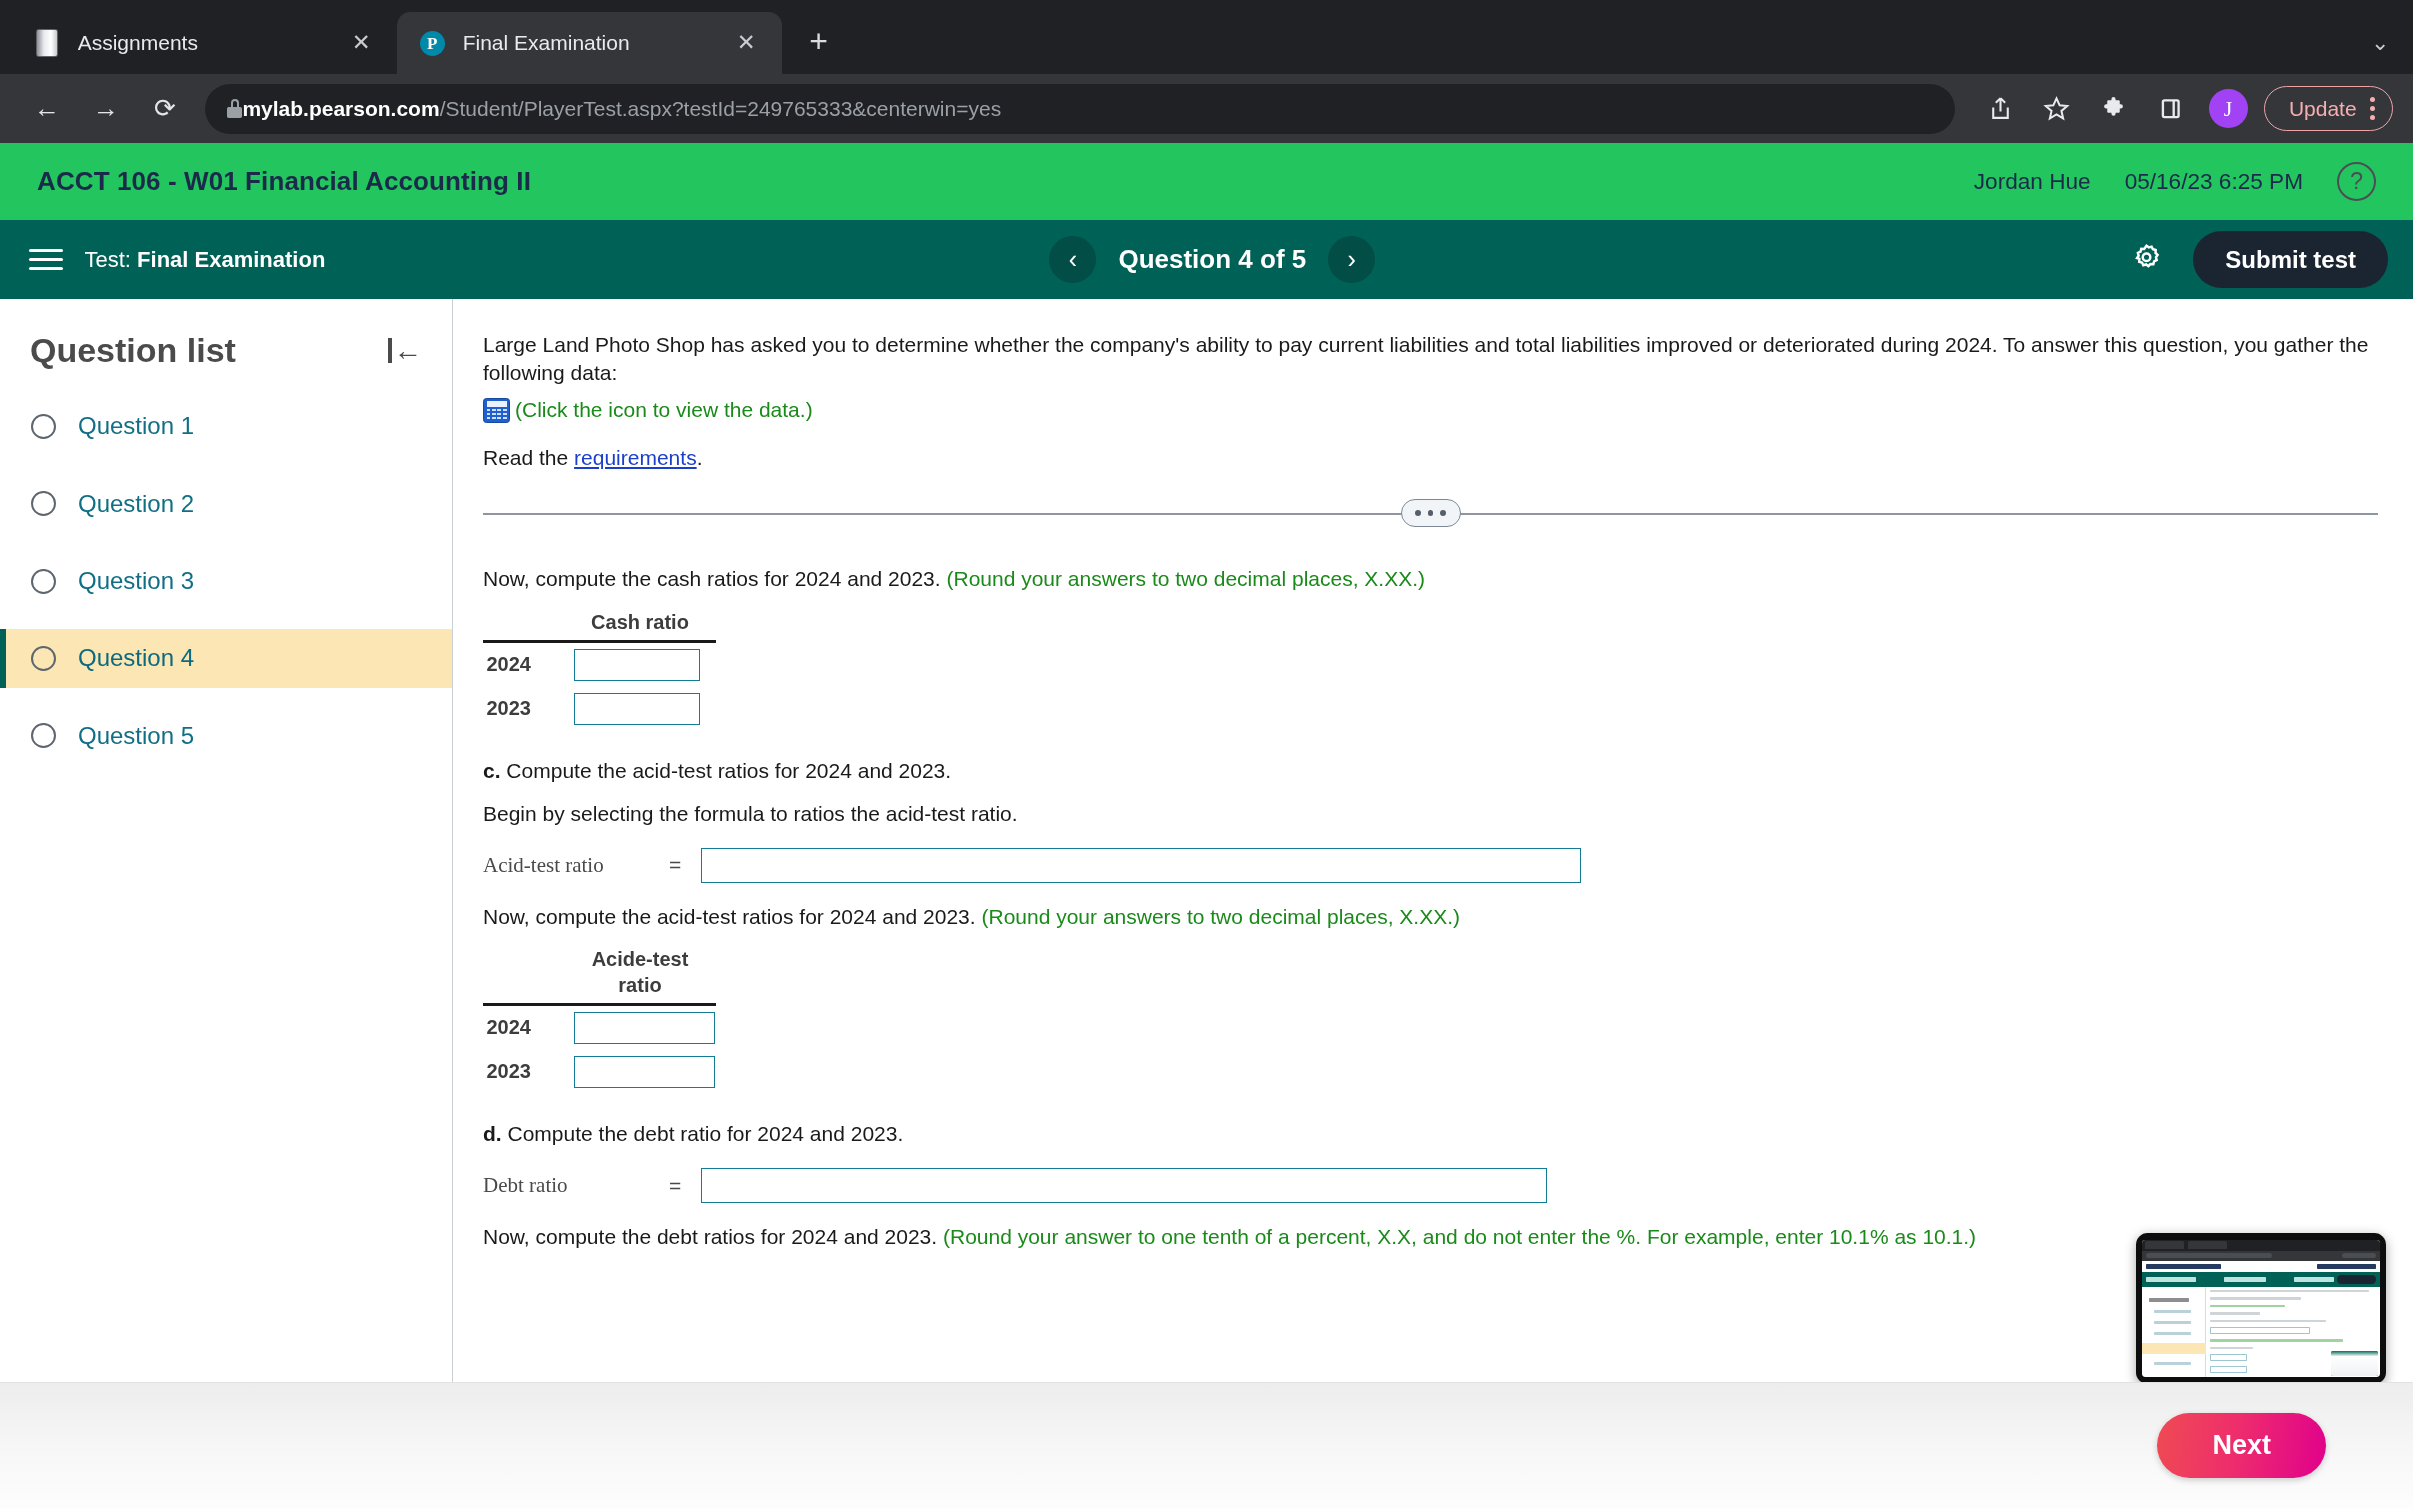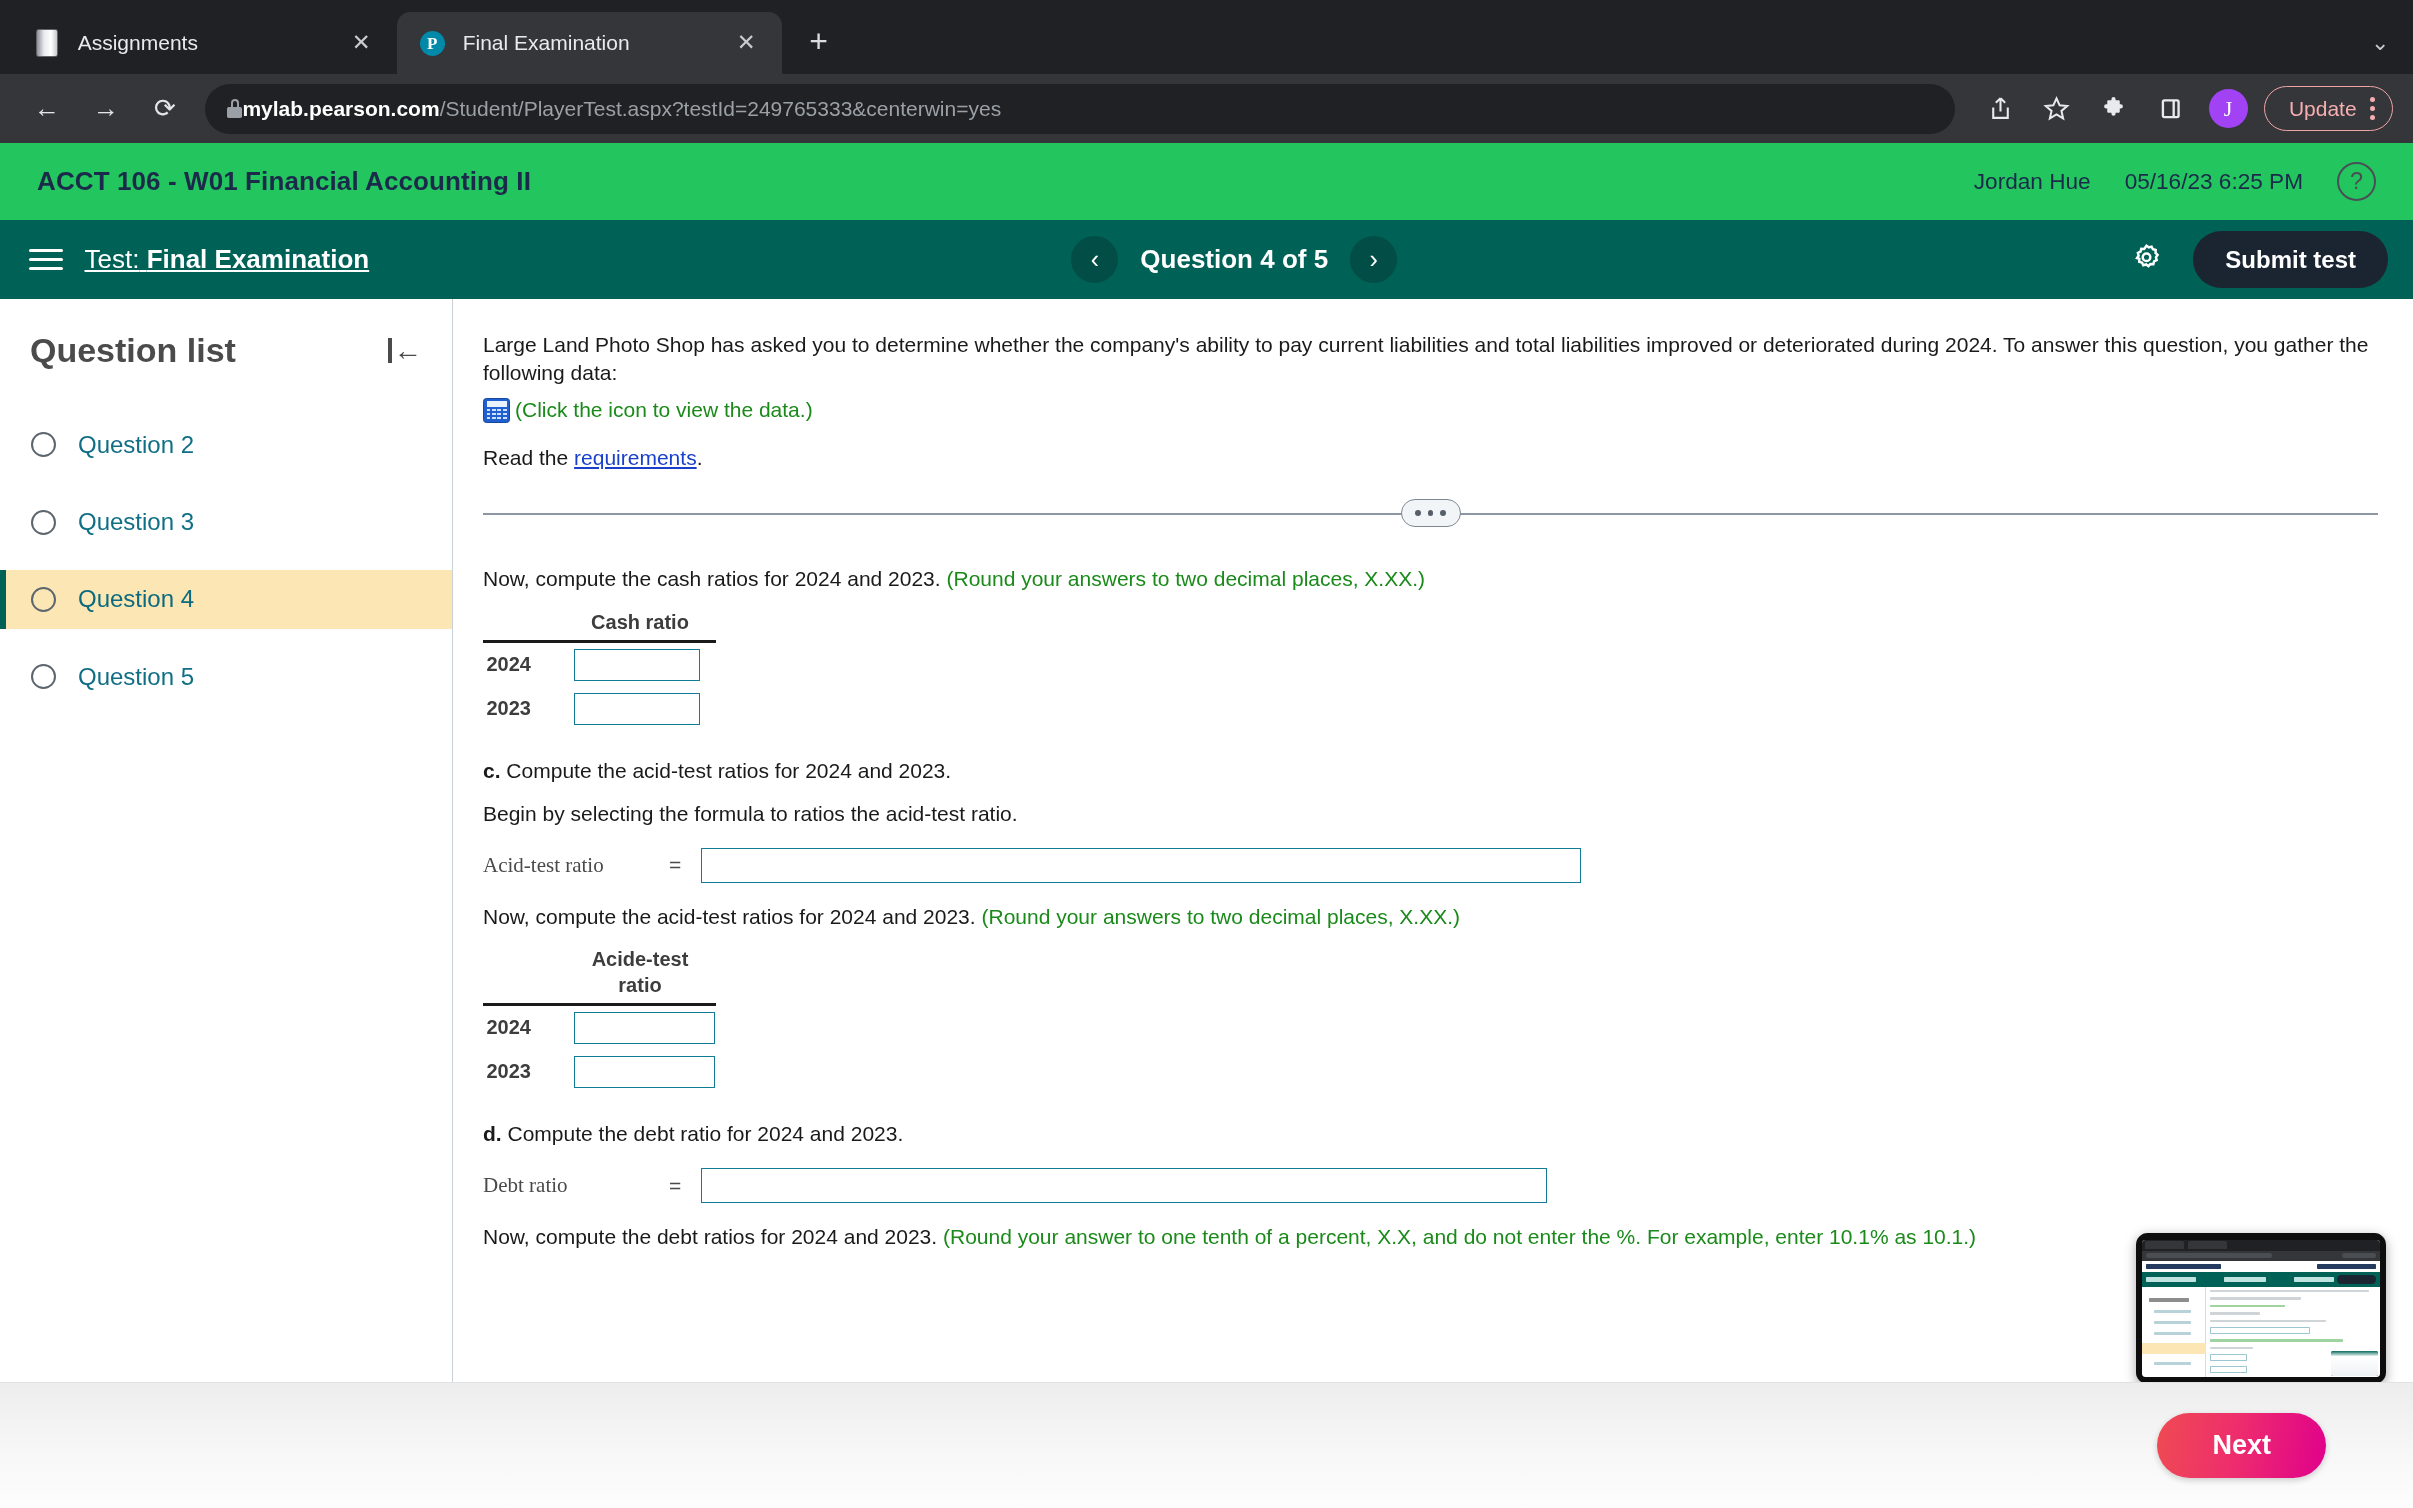--- a/index.html
+++ b/index.html
@@ -105,21 +105,21 @@
     width: 39px; height: 39px; border-radius: 50%; border: 2.1px solid #4a4f55;
     color: #4a4f55; font-size: 23.5px; display: flex; align-items: center; justify-content: center;
   }
 
   .test-bar {
     height: 79px; background: #006156; display: flex; align-items: center;
     padding: 0 25px 0 28.5px; color: #ffffff; flex: 0 0 79px;
   }
   .hamburger { display: flex; flex-direction: column; gap: 5.9px; width: 34px; margin-right: 22px; }
   .hamburger i { height: 3.4px; background: #fff; border-radius: 1.7px; display: block; }
-  .test-label { font-size: 26px; text-decoration: underline; }
+  .test-label { font-size: 22px; }
   .test-label .strong { font-weight: bold; }
   .qnav { margin: 0 auto; display: flex; align-items: center; gap: 22px; }
   .qnav-btn {
     width: 47px; height: 47px; border-radius: 50%; background: #024d45;
     display: flex; align-items: center; justify-content: center; font-size: 25px; color: #fff;
   }
   .qnav-label { font-size: 26px; font-weight: bold; }
   .points { margin-left: auto; font-size: 20px; line-height: 1.42; text-align: left; }
   .points b { font-weight: bold; }
   .gear-btn { width: 64px; display: flex; align-items: center; justify-content: center; margin: 0 15px; }
@@ -350,20 +350,24 @@
 
       <div class="sidebar">
         <div class="sidebar-head">
           <div class="sidebar-title">Question list</div>
           <div class="collapse-icon">
             <span class="bar"></span>
               <span>←</span>
           </div>
         </div>
         <div class="q-spacer"></div>
+        <div class="q-item">
+          <span class="q-radio"></span>
+          <span class="q-label">Question 1</span>
+        </div>
         <div class="q-spacer"></div>
         <div class="q-item">
           <span class="q-radio"></span>
           <span class="q-label">Question 2</span>
         </div>
         <div class="q-spacer"></div>
         <div class="q-item">
           <span class="q-radio"></span>
           <span class="q-label">Question 3</span>
         </div>

